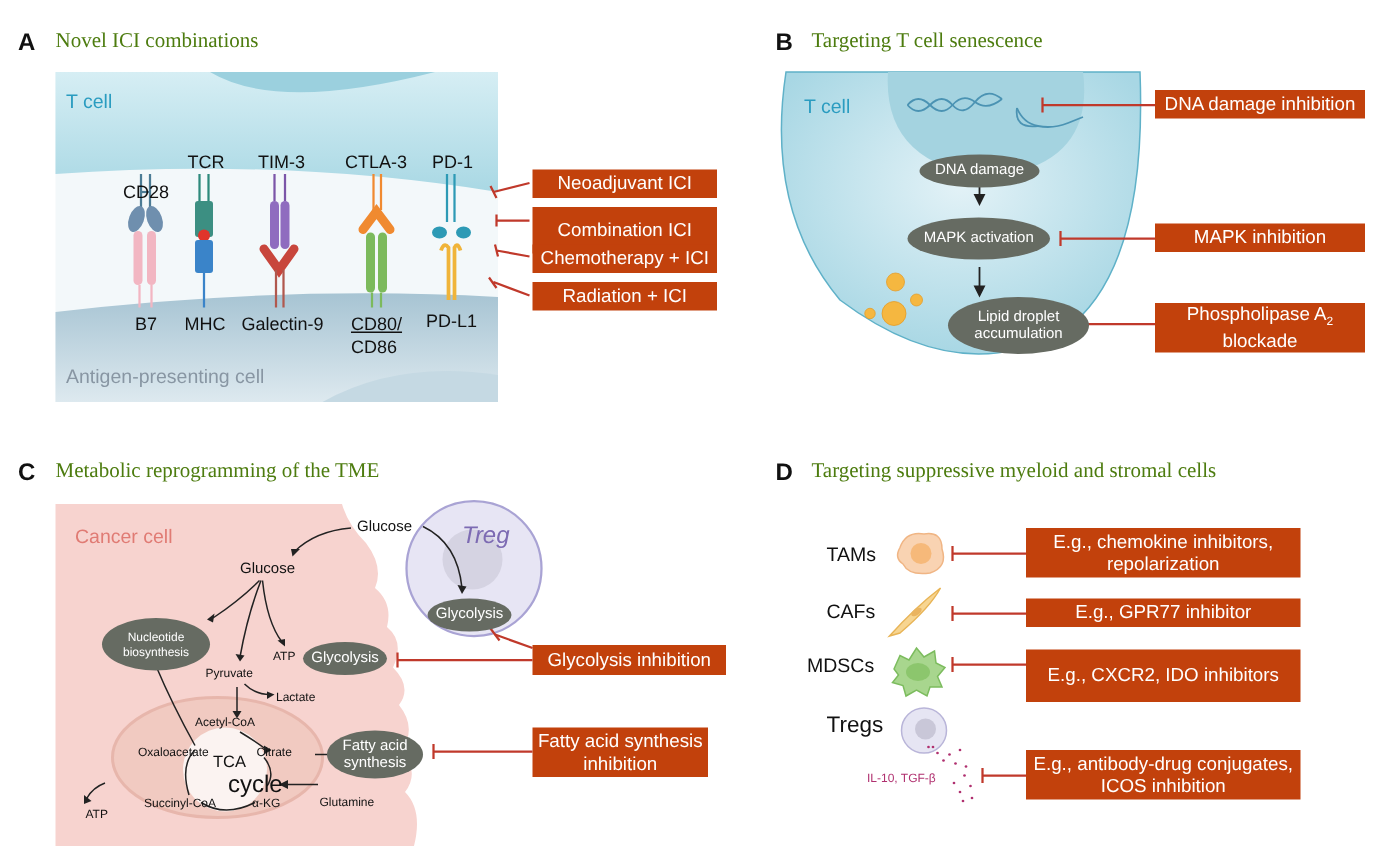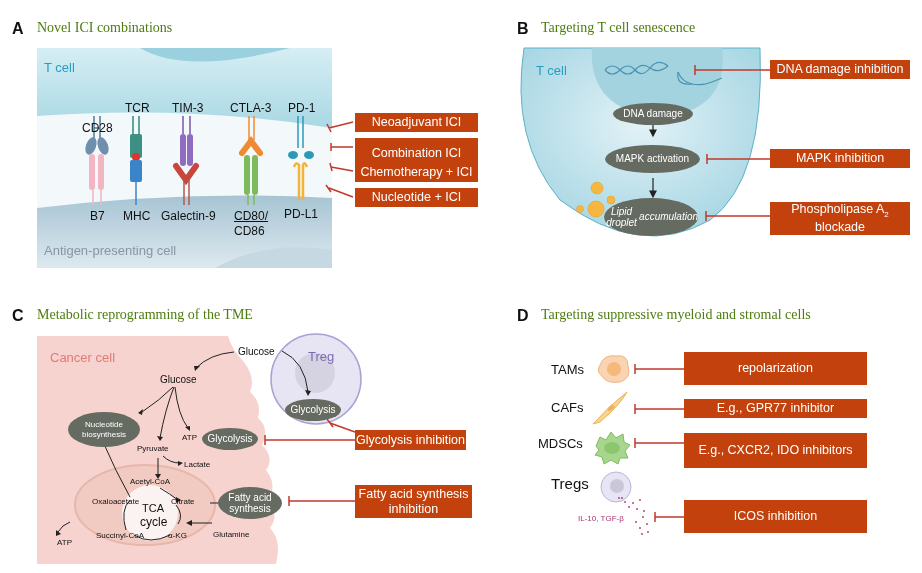--- a/index.html
+++ b/index.html
@@ -102,21 +102,21 @@
 <div class="lbl" style="left:123px;top:209px;">MHC</div>
 <div class="lbl" style="left:161px;top:209px;">Galectin-9</div>
 <div class="lbl" style="left:234px;top:209px;text-decoration:underline;">CD80/</div>
 <div class="lbl" style="left:234px;top:224px;text-align:right;">CD86</div>
 <div class="lbl" style="left:284px;top:207px;">PD-L1</div>
 <div class="lbl" style="left:44px;top:243px;color:#8896a3;font-size:13px;">Antigen-presenting cell</div>
 
 <div class="redbox" style="left:355px;top:113px;width:123px;height:19px;">Neoadjuvant ICI</div>
 <div class="redbox" style="left:355px;top:138px;width:123px;height:31px;">Combination ICI</div>
 <div class="redbox" style="left:355px;top:163px;width:123px;height:19px;">Chemotherapy + ICI</div>
-<div class="redbox" style="left:355px;top:188px;width:123px;height:19px;">Nucleotide + ICI</div>
+<div class="redbox" style="left:355px;top:188px;width:123px;height:19px;">Radiation + ICI</div>
 
 <div class="panel-letter" style="left:517px;top:20px;">B</div>
 <div class="panel-title" style="left:541px;top:20px;">Targeting T cell senescence</div>
 
 <svg style="left:0;top:0;" width="922" height="573">
   <defs>
     <radialGradient id="gB" cx="0.5" cy="0.4" r="0.6">
         <stop offset="0" stop-color="#e3f2f7"></stop>
         <stop offset="1" stop-color="#a8d7e4"></stop>
       </radialGradient>
@@ -147,21 +147,21 @@
     <line x1="707" y1="159" x2="770" y2="159"></line>
       <line x1="707" y1="154" x2="707" y2="164"></line>
     <line x1="706" y1="216" x2="770" y2="216"></line>
       <line x1="706" y1="211" x2="706" y2="221"></line>
   </g>
 </svg>
 
 <div class="lbl" style="left:536px;top:63px;color:#2a9cc0;font-size:13px;">T cell</div>
 <div class="ov" style="left:613px;top:103px;width:80px;height:22px;">DNA damage</div>
 <div class="ov" style="left:605px;top:145px;width:95px;height:28px;">MAPK activation</div>
-<div class="ov" style="left:604px;top:198px;width:94px;height:38px;flex-direction:row;font-style:italic;">
+<div class="ov" style="left:632px;top:198px;width:94px;height:38px;flex-direction:column;">
   <span>Lipid droplet</span>
   <span>accumulation</span>
 </div>
 
 <div class="redbox" style="left:770px;top:60px;width:140px;height:19px;">DNA damage inhibition</div>
 <div class="redbox" style="left:770px;top:149px;width:140px;height:19px;">MAPK inhibition</div>
 <div class="redbox" style="left:770px;top:202px;width:140px;height:33px;flex-direction:column;">
   <span><span>Phospholipase A</span><sub style="font-size:8px;">2</sub></span>
   <span>blockade</span>
 </div>
@@ -212,47 +212,47 @@
     <line x1="265" y1="440" x2="355" y2="440"></line>
       <line x1="265" y1="435" x2="265" y2="445"></line>
     <line x1="289" y1="501" x2="355" y2="501"></line>
       <line x1="289" y1="496" x2="289" y2="506"></line>
     <line x1="330" y1="423" x2="355" y2="432"></line>
       <line x1="327" y1="419" x2="333" y2="427"></line>
   </g>
 </svg>
 
 <div class="lbl" style="left:50px;top:350px;color:#e07b74;font-size:13px;">Cancer cell</div>
-<div class="lbl" style="left:308px;top:349px;color:#7d6bb3;font-size:13px;">Treg</div>
+<div class="lbl" style="left:308px;top:349px;color:#7d6bb3;font-size:16px;font-style:italic;">Treg</div>
 <div class="lbl sm" style="left:238px;top:346px;font-size:10px;">Glucose</div>
 <div class="lbl sm" style="left:160px;top:374px;font-size:10px;">Glucose</div>
 <div class="ov" style="left:68px;top:412px;width:72px;height:35px;flex-direction:column;font-size:8px;">
   <span>Nucleotide</span>
   <span>biosynthesis</span>
 </div>
 <div class="lbl sm" style="left:182px;top:433px;font-size:8px;">ATP</div>
 <div class="ov" style="left:202px;top:428px;width:56px;height:22px;">Glycolysis</div>
 <div class="ov" style="left:285px;top:399px;width:56px;height:22px;">Glycolysis</div>
 <div class="lbl sm" style="left:137px;top:444px;font-size:8px;">Pyruvate</div>
 <div class="lbl sm" style="left:184px;top:460px;font-size:8px;">Lactate</div>
 <div class="lbl sm" style="left:130px;top:477px;font-size:8px;">Acetyl-CoA</div>
 <div class="lbl sm" style="left:92px;top:497px;font-size:8px;">Oxaloacetate</div>
 <div class="lbl sm" style="left:171px;top:497px;font-size:8px;">Citrate</div>
 <div class="lbl" style="left:142px;top:502px;font-size:11px;">TCA</div>
-<div class="lbl" style="left:140px;top:515px;font-size:12px;text-align:center;">cycle</div>
+<div class="lbl" style="left:152px;top:515px;font-size:16px;text-align:center;">cycle</div>
 <div class="lbl sm" style="left:96px;top:531px;font-size:8px;">Succinyl-CoA</div>
 <div class="lbl sm" style="left:168px;top:531px;font-size:8px;">α-KG</div>
 <div class="lbl sm" style="left:213px;top:530px;font-size:8px;">Glutamine</div>
 <div class="lbl sm" style="left:57px;top:538px;font-size:8px;">ATP</div>
 <div class="ov" style="left:218px;top:487px;width:64px;height:32px;flex-direction:column;">
   <span>Fatty acid</span>
   <span>synthesis</span>
 </div>
 
-<div class="redbox" style="left:355px;top:430px;width:111px;height:20px;">Glycolysis inhibition</div>
+<div class="redbox" style="left:355px;top:430px;width:129px;height:20px;">Glycolysis inhibition</div>
 <div class="redbox" style="left:355px;top:485px;width:117px;height:33px;flex-direction:column;">
   <span>Fatty acid synthesis</span>
   <span>inhibition</span>
 </div>
 
 <div class="panel-letter" style="left:517px;top:307px;">D</div>
 <div class="panel-title" style="left:541px;top:307px;">Targeting suppressive myeloid and stromal cells</div>
 
 <svg style="left:0;top:0;" width="922" height="573">
   <g>
@@ -299,19 +299,21 @@
   </g>
 </svg>
 
 <div class="lbl" style="left:551px;top:362px;font-size:13px;">TAMs</div>
 <div class="lbl" style="left:551px;top:400px;font-size:13px;">CAFs</div>
 <div class="lbl" style="left:538px;top:436px;font-size:13px;">MDSCs</div>
 <div class="lbl" style="left:551px;top:475px;font-size:15px;">Tregs</div>
 <div class="lbl" style="left:578px;top:514px;font-size:8px;color:#b0306f;">IL-10, TGF-β</div>
 
 <div class="redbox" style="left:684px;top:352px;width:183px;height:33px;flex-direction:column;">
+  <span>E.g., chemokine inhibitors,</span>
   <span>repolarization</span>
 </div>
 <div class="redbox" style="left:684px;top:399px;width:183px;height:19px;">E.g., GPR77 inhibitor</div>
 <div class="redbox" style="left:684px;top:433px;width:183px;height:35px;">E.g., CXCR2, IDO inhibitors</div>
 <div class="redbox" style="left:684px;top:500px;width:183px;height:33px;flex-direction:column;">
+  <span>E.g., antibody-drug conjugates,</span>
   <span>ICOS inhibition</span>
 </div>
 
 </body></html>

